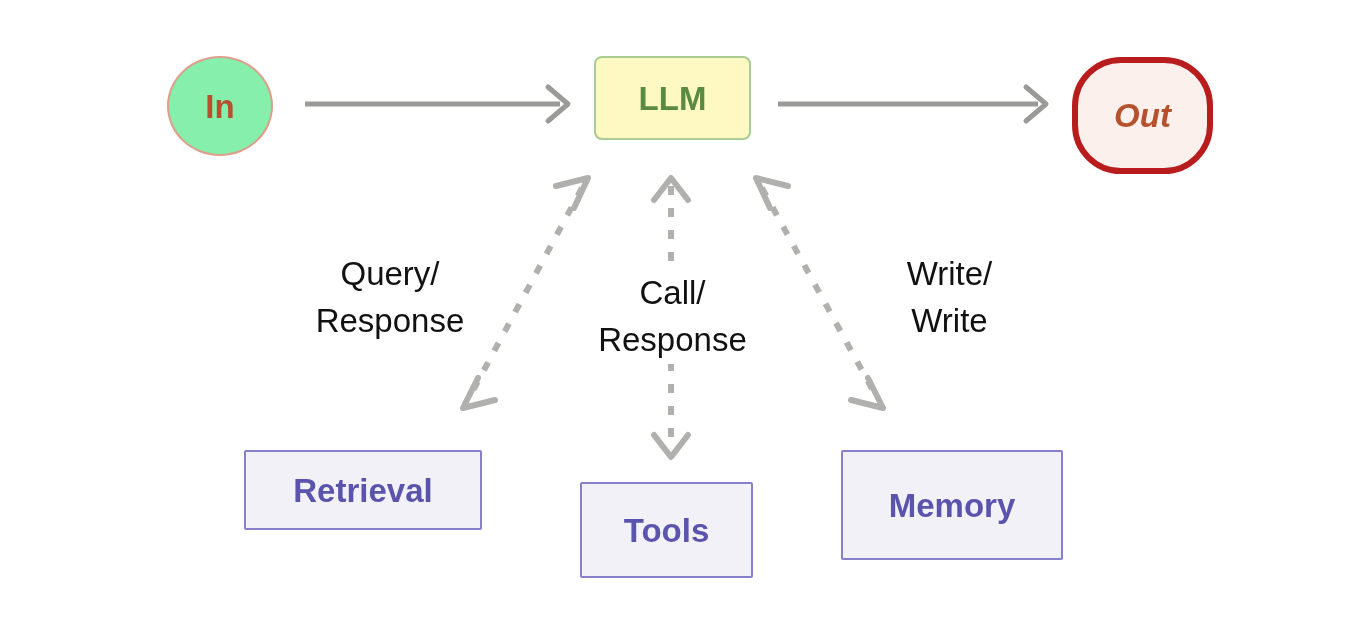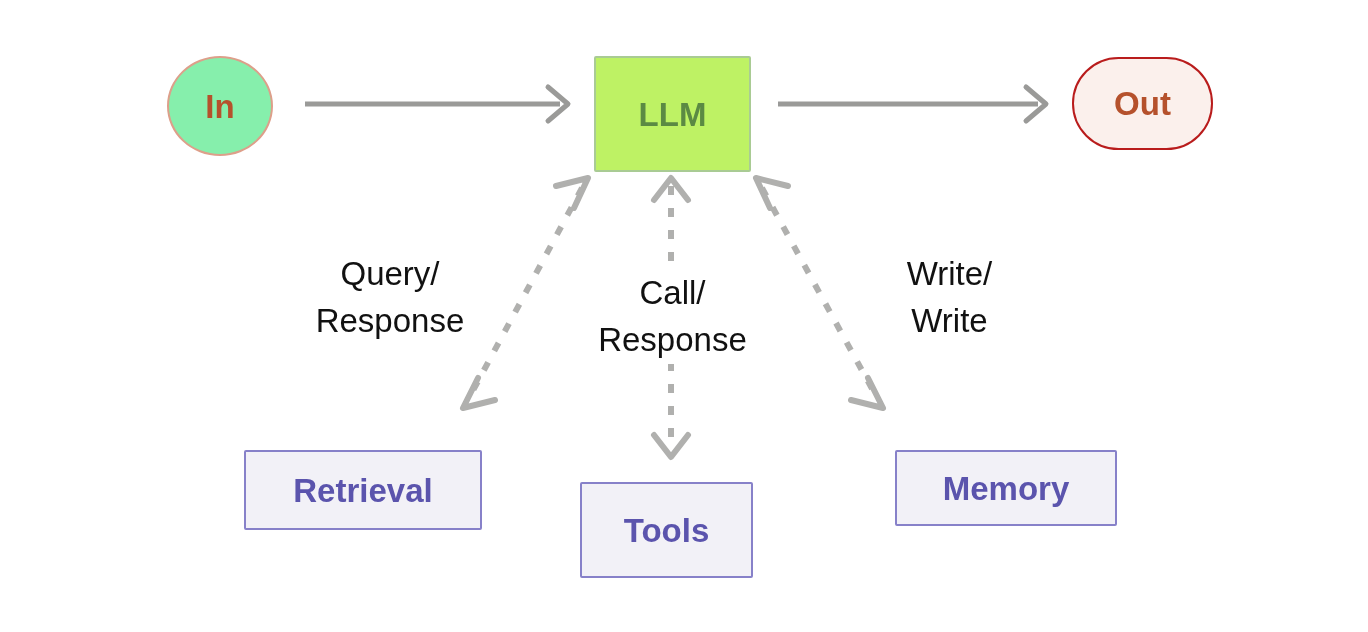--- a/index.html
+++ b/index.html
@@ -53,40 +53,41 @@
     color: #b5512c;
     font-size: 33px;
     font-weight: bold;
   }
 
   
   #node-llm {
     left: 594px;
     top: 56px;
     width: 157px;
-    height: 116px;
-    border-radius: 2px;
-    background: #bef264;
+    height: 84px;
+    border-radius: 8px;
+    background: #fef9c3;
     border: 2px solid #a9cb94;
   }
   #node-llm .node-label {
     color: #5b8a43;
     font-size: 33px;
     font-weight: bold;
   }
 
   
   #node-out {
     left: 1072px;
     top: 57px;
     width: 141px;
-    height: 93px;
+    height: 117px;
     border-radius: 49px;
     background: #fbf0ec;
-    border: 2px solid #b91c1c;
+    border: 6px solid #b91c1c;
+    font-style: italic;
   }
   #node-out .node-label {
     color: #b5512c;
     font-size: 33px;
     font-weight: bold;
   }
 
   
   .resource-box {
     background: #f2f1f7;
@@ -104,24 +105,24 @@
     width: 238px;
     height: 80px;
   }
   #node-tools {
     left: 580px;
     top: 482px;
     width: 173px;
     height: 96px;
   }
   #node-memory {
-    left: 895px;
+    left: 841px;
     top: 450px;
     width: 222px;
-    height: 76px;
+    height: 110px;
   }
 
   
   .edge-label {
     position: absolute;
     color: #111111;
     font-size: 33px;
     line-height: 1.42;
     text-align: center;
     white-space: pre-line;

